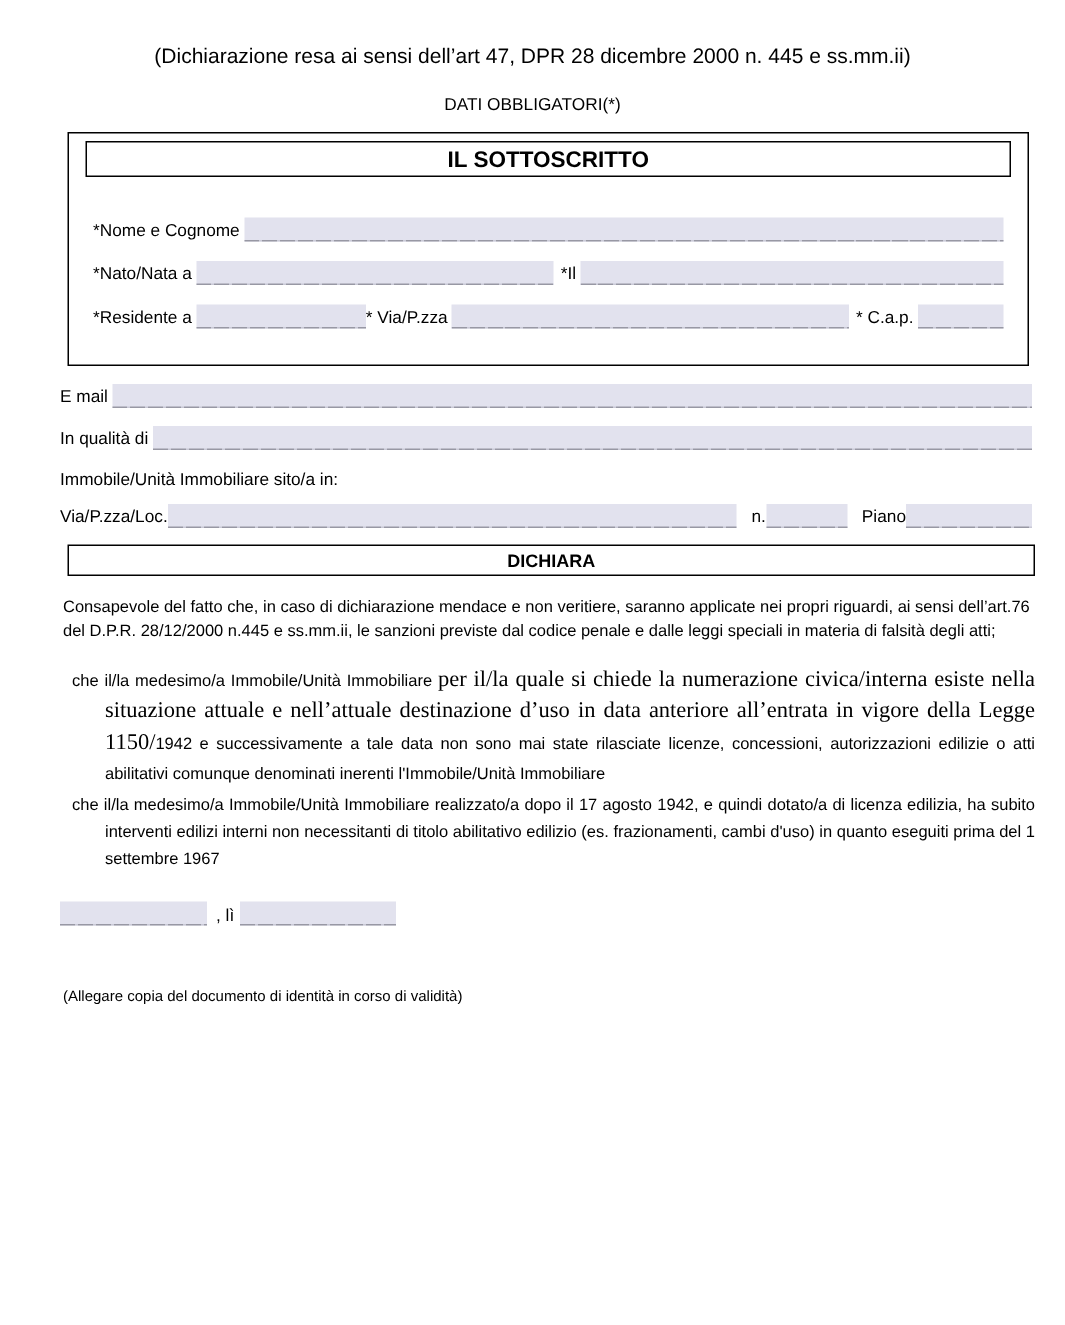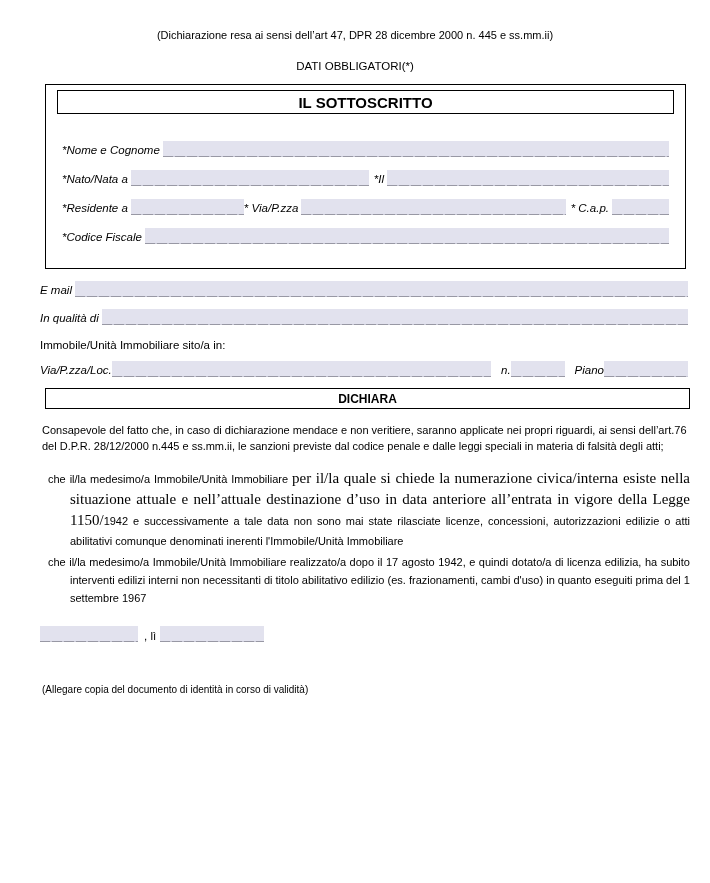--- a/index.html
+++ b/index.html
@@ -10,21 +10,21 @@
     color: #000;
     position: relative;
     overflow: hidden;
   }
   :root {
     --field-bg: #e2e2ee;
     --field-line: #9898a4;
     --border: #000000;
   }
   .center { text-align: center; }
-  .top1 { padding-top: 29px; font-size: 11px; }
+  .top1 { padding-top: 29px; font-size: 14px; }
   .top2 { margin-top: 19px; font-size: 11.5px; }
 
   .box {
     margin: 12px 24px 0 45px;
     border: 1px solid var(--border);
     padding-bottom: 24px;
   }
   .box-title {
     margin: 5px 11px 0 11px;
     border: 1px solid var(--border);
@@ -42,21 +42,20 @@
   .row-out {
     display: flex;
     align-items: flex-end;
     margin: 12px 22px 0 40px;
   }
   .lbl {
     font-size: 11.5px;
     line-height: 14px;
     white-space: nowrap;
     padding-right: 3px;
-    font-style: italic;
   }
   .lbl.mid { padding-left: 5px; }
   .field {
     display: inline-block;
     height: 16px;
     border: 0;
     outline: none;
     background-color: var(--field-bg);
     background-image: repeating-linear-gradient(to right, var(--field-line) 0, var(--field-line) 10px, #c9c9d6 10px, #c9c9d6 12px);
     background-size: 100% 1px;
@@ -132,24 +131,20 @@
 
     <div class="row">
       <span class="lbl">*Residente a</span>
       <input class="field" style="width: 113px;" value="">
       <span class="lbl">* Via/P.zza</span>
       <input class="field grow" value="" style="">
       <span class="lbl mid">* C.a.p.</span>
       <input class="field" style="width: 57px;" value="">
     </div>
 
-    <div class="row">
-      <span class="lbl">*Codice Fiscale</span>
-      <input class="field grow" value="" style="">
-    </div>
   </div>
 
 
   <div class="row-out">
     <span class="lbl">E mail</span>
     <input class="field grow" value="" style="">
   </div>
 
   <div class="row-out">
     <span class="lbl">In qualità di</span>

